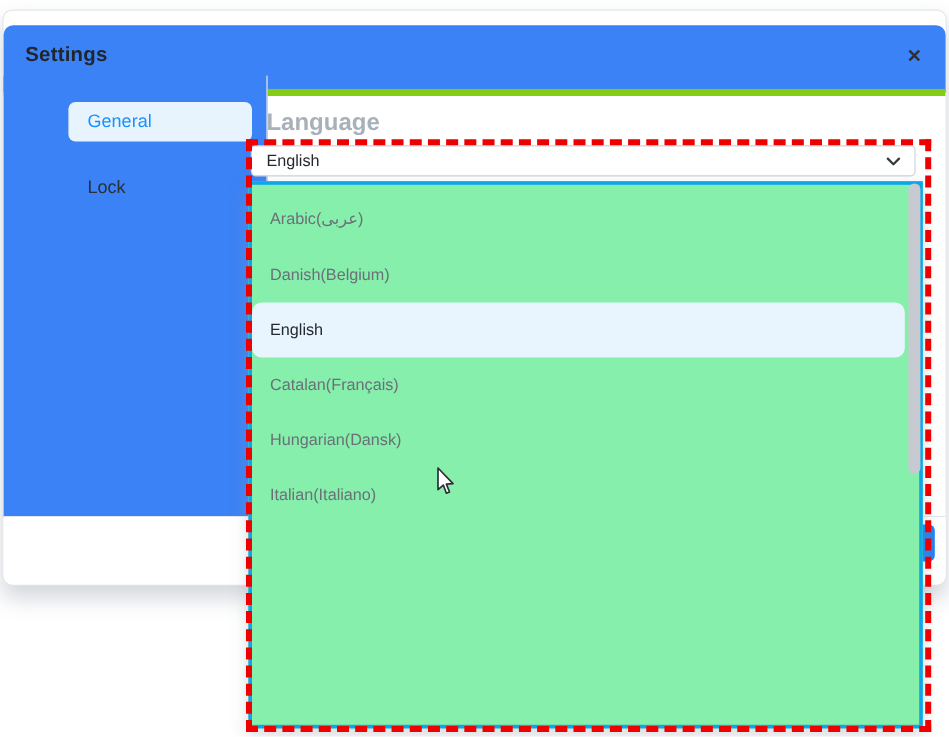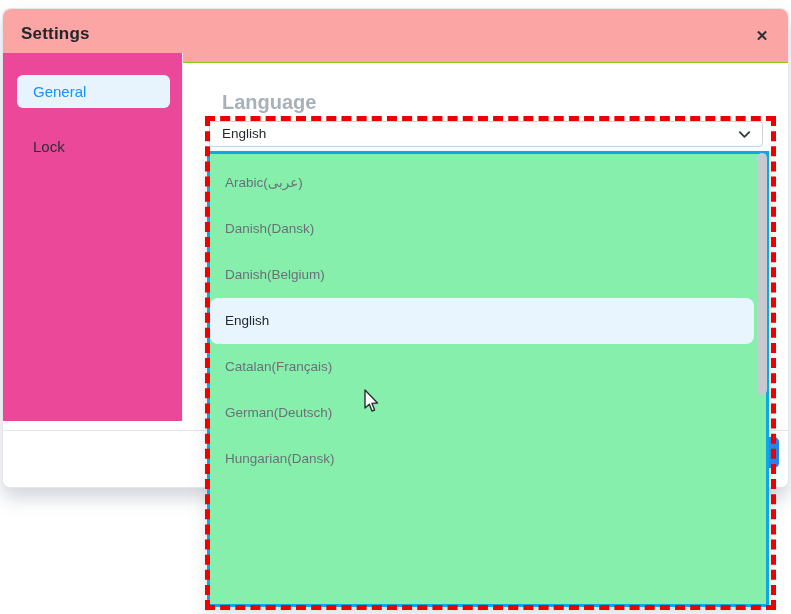--- a/index.html
+++ b/index.html
@@ -8,37 +8,37 @@
     background:#ffffff;font-family:"Liberation Sans",sans-serif;
     -webkit-font-smoothing:antialiased;
   }
   
   .dialog{
     position:absolute;left:2px;top:8px;width:785px;height:478px;
     background:#ffffff;border:1px solid #e3e7eb;border-radius:8px;
     box-shadow:0 10px 18px rgba(110,120,140,.30);
   }
   .dialog-header{
-    position:absolute;left:0;top:0;right:0;height:53px;
-    background:#fca5a5;border-bottom:1px solid #84cc16;
+    position:absolute;left:0;top:12px;right:0;height:53px;
+    background:#3b82f6;border-bottom:6px solid #84cc16;
     border-radius:8px 8px 0 0;
   }
   .dialog-title{
     position:absolute;left:18px;top:15px;
     font-size:17px;font-weight:700;color:#21262c;letter-spacing:.2px;
   }
   .close-btn{
     position:absolute;right:15px;top:16px;width:22px;height:22px;
     font-size:15px;font-weight:700;color:#2b2f36;text-align:center;
     line-height:22px;cursor:pointer;user-select:none;
   }
   
   .sidebar{
-    position:absolute;left:0;top:44px;width:179px;height:368px;
-    border-right:1px solid #e8eaed;background:#ec4899;
+    position:absolute;left:0;top:54px;width:179px;height:368px;
+    border-right:1px solid #e8eaed;background:#3b82f6;padding-left:40px;
   }
   .side-item{
     margin:22px 12px 0 14px;height:33px;line-height:33px;
     padding-left:16px;font-size:15px;color:#2b2f36;border-radius:6px;
     cursor:pointer;
   }
   .side-item.first{margin-top:22px;}
   .side-item.active{background:#e8f4fd;color:#1890ff;}
   .side-item+.side-item{}
   
@@ -123,26 +123,25 @@
 
   <div class="select">
     <span class="select-value">English</span>
     <svg class="chev" width="15" height="15" viewBox="0 0 16 16">
       <polyline points="3,5.5 8,10.5 13,5.5" fill="none" stroke="#343a40" stroke-width="2" stroke-linecap="round" stroke-linejoin="round"></polyline>
     </svg>
   </div>
 
   <div class="panel">
     <div class="opt">Arabic(عربى)</div>
-    <div class="opt">Danish(Dansk)</div>
     <div class="opt">Danish(Belgium)</div>
     <div class="opt selected">English</div>
     <div class="opt">Catalan(Français)</div>
-    <div class="opt">German(Deutsch)</div>
     <div class="opt">Hungarian(Dansk)</div>
+    <div class="opt">Italian(Italiano)</div>
   </div>
 
   <div class="scroll-thumb"></div>
 
   <svg class="cursor" width="18" height="26" viewBox="0 0 18 26">
     <path d="M3 1 L3 19 L7.4 15.2 L10 22 L12.6 21 L10 14.4 L15.5 14 Z" fill="#ffffff" stroke="#2b2f36" stroke-width="1.4" stroke-linejoin="round"></path>
   </svg>
 
   <div class="red-rect"></div>
 

